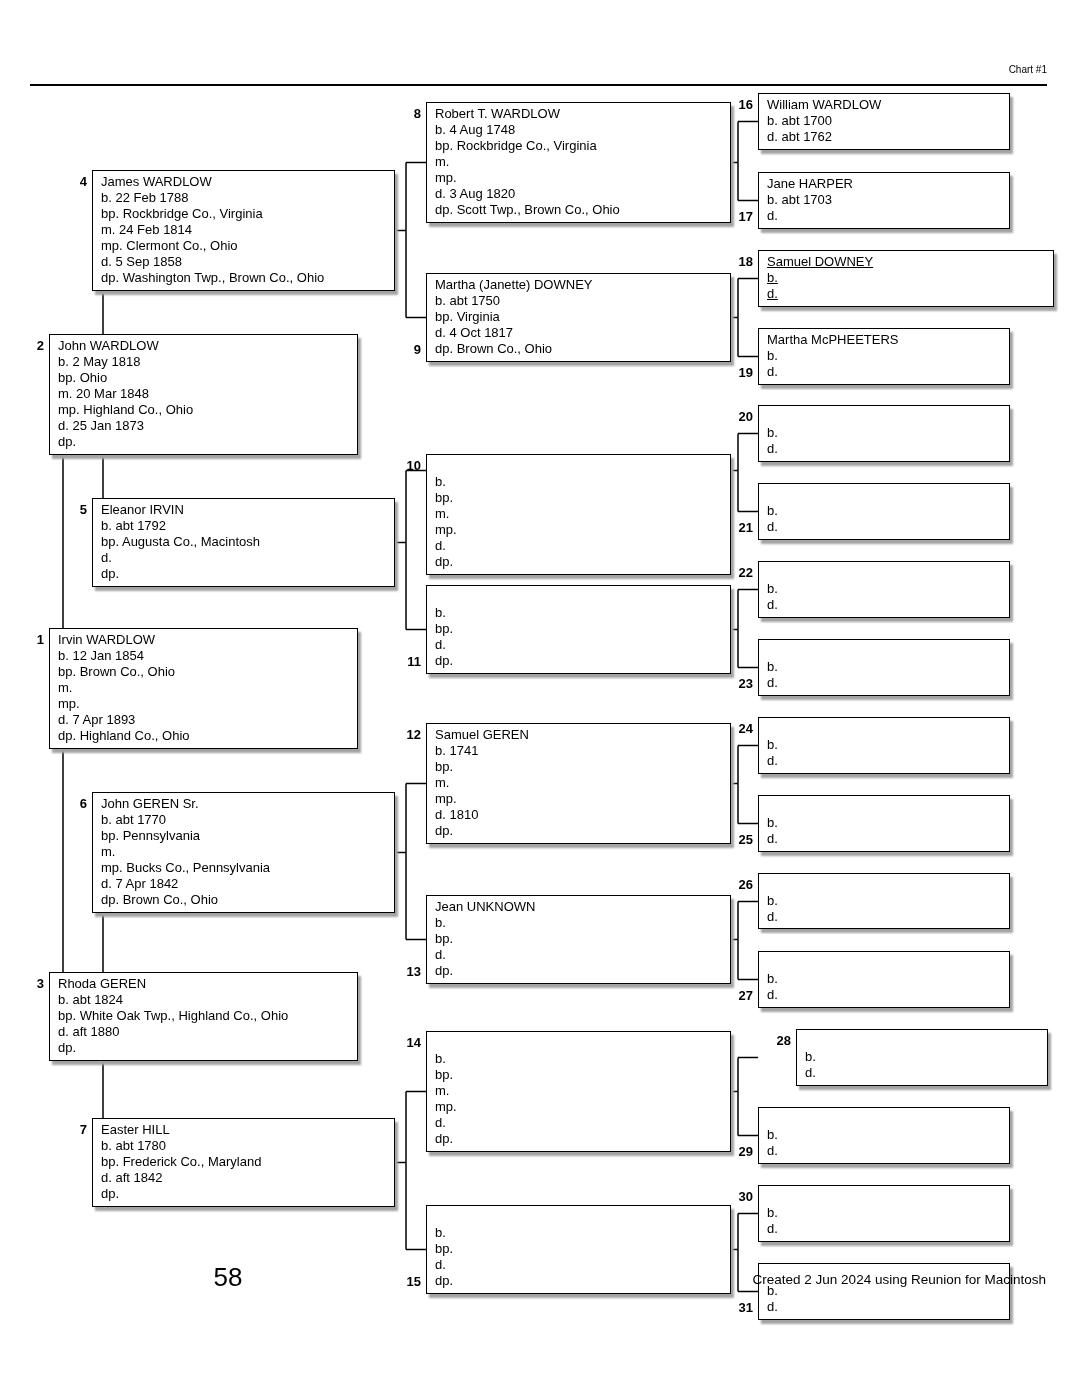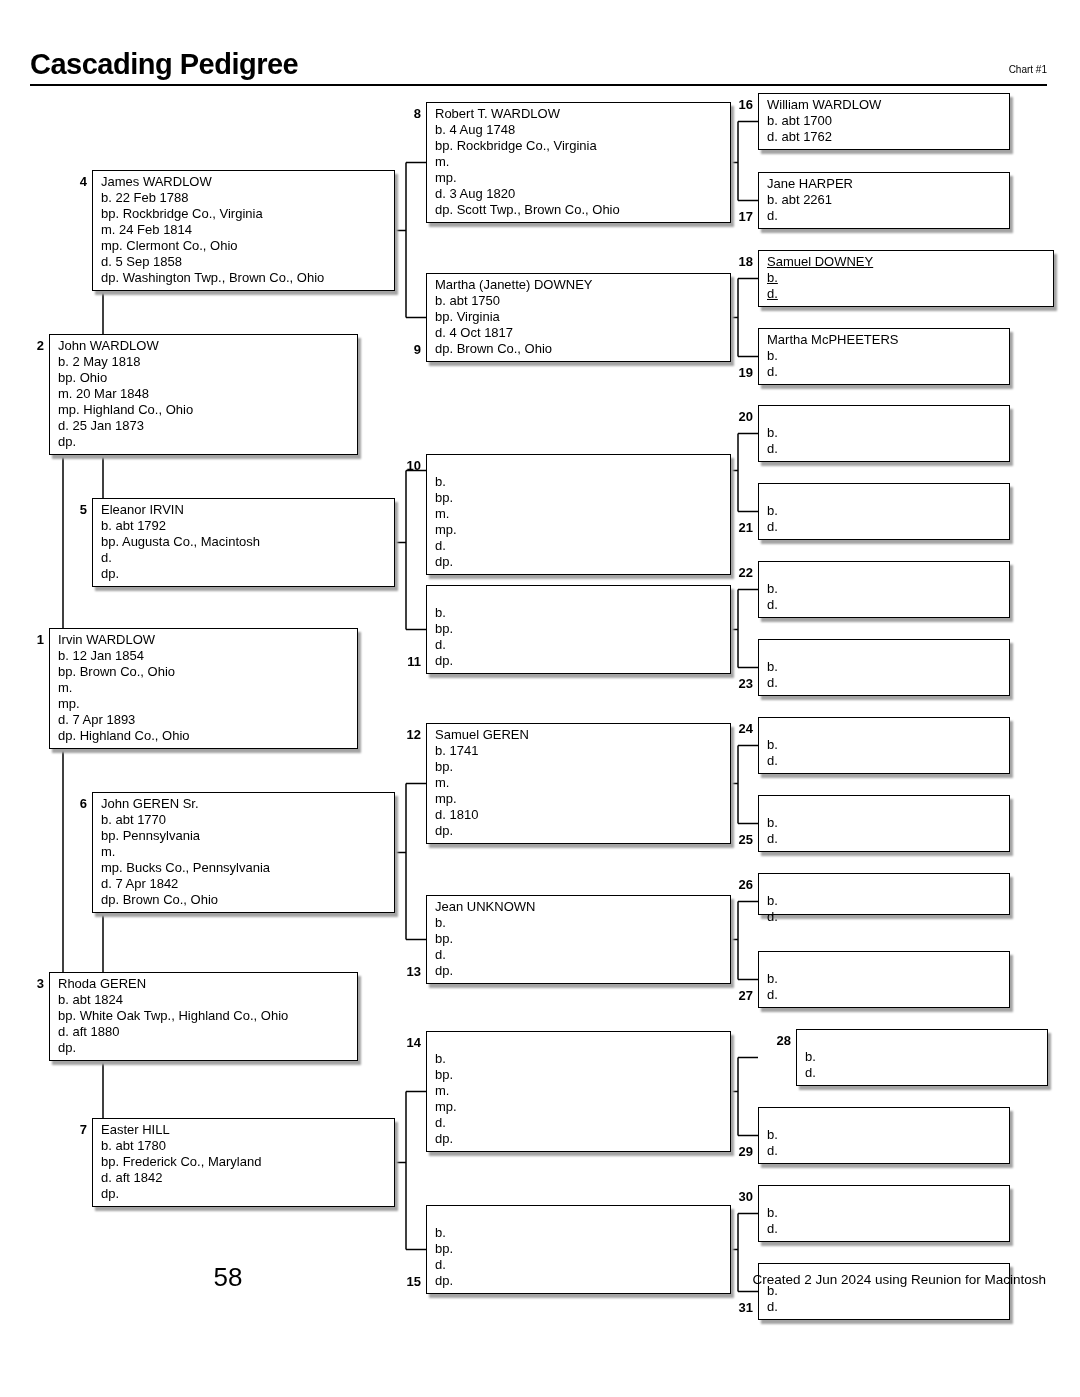--- a/index.html
+++ b/index.html
@@ -34,21 +34,20 @@
     position:absolute;left:198px;top:1262px;width:60px;text-align:center;font-size:26px;
   }
   .footer-credit{
     position:absolute;right:34px;top:1272px;font-size:13.5px;
   }
 </style>
 </head>
 <body>
 
 <div class="page">
-  <div class="title">Cascading Pedigree</div>
   <div class="chart-label">Chart #1</div>
   <div class="rule"></div>
 
   <svg class="connectors" width="1080" height="1397">
       <line x1="103" y1="291" x2="103" y2="334" stroke="#000" stroke-width="1.5"></line>
       <line x1="103" y1="455" x2="103" y2="498" stroke="#000" stroke-width="1.5"></line>
       <line x1="63" y1="455" x2="63" y2="628" stroke="#000" stroke-width="1.5"></line>
       <line x1="63" y1="749" x2="63" y2="972" stroke="#000" stroke-width="1.5"></line>
       <line x1="103" y1="913" x2="103" y2="972" stroke="#000" stroke-width="1.5"></line>
       <line x1="103" y1="1061" x2="103" y2="1118" stroke="#000" stroke-width="1.5"></line>
@@ -241,21 +240,21 @@
       </div>
       <div class="pbox" style="left: 758px; top: 93px; width: 252px; height: 57px;">
         <div class="pnum top">16</div>
         <div class="pline">William WARDLOW</div>
         <div class="pline">b. abt 1700</div>
         <div class="pline">d. abt 1762</div>
       </div>
       <div class="pbox" style="left: 758px; top: 172px; width: 252px; height: 57px;">
         <div class="pnum bottom">17</div>
         <div class="pline">Jane HARPER</div>
-        <div class="pline">b. abt 2261</div>
+        <div class="pline">b. abt 1703</div>
         <div class="pline">d.</div>
       </div>
       <div class="pbox" style="left: 758px; top: 250px; width: 296px; height: 57px; text-decoration: underline;">
         <div class="pnum top">18</div>
         <div class="pline">Samuel DOWNEY</div>
         <div class="pline">b.</div>
         <div class="pline">d.</div>
       </div>
       <div class="pbox" style="left: 758px; top: 328px; width: 252px; height: 57px;">
         <div class="pnum bottom">19</div>
@@ -292,21 +291,21 @@
         <div class="pline"></div>
         <div class="pline">b.</div>
         <div class="pline">d.</div>
       </div>
       <div class="pbox" style="left: 758px; top: 795px; width: 252px; height: 57px;">
         <div class="pnum bottom">25</div>
         <div class="pline"></div>
         <div class="pline">b.</div>
         <div class="pline">d.</div>
       </div>
-      <div class="pbox" style="left: 758px; top: 873px; width: 252px; height: 42px;">
+      <div class="pbox" style="left: 758px; top: 873px; width: 252px; height: 56px;">
         <div class="pnum top">26</div>
         <div class="pline"></div>
         <div class="pline">b.</div>
         <div class="pline">d.</div>
       </div>
       <div class="pbox" style="left: 758px; top: 951px; width: 252px; height: 57px;">
         <div class="pnum bottom">27</div>
         <div class="pline"></div>
         <div class="pline">b.</div>
         <div class="pline">d.</div>

